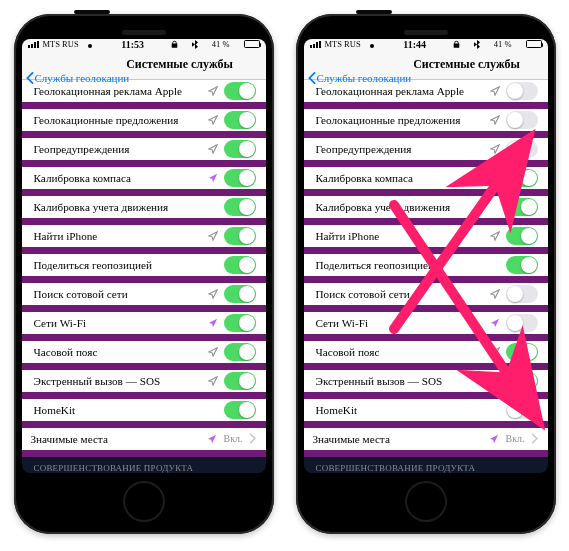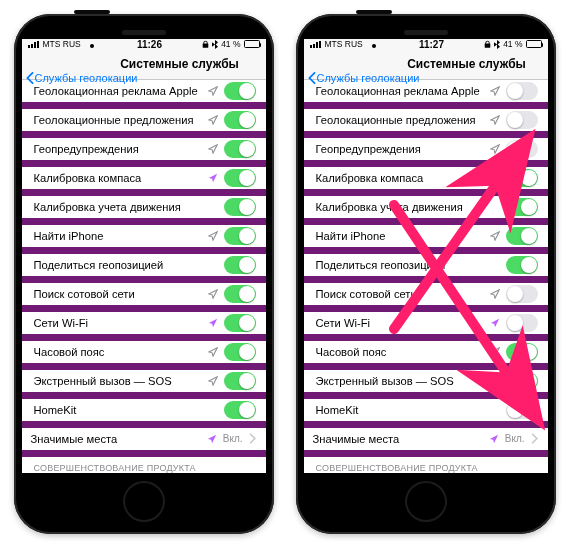--- a/index.html
+++ b/index.html
@@ -25,28 +25,29 @@
   }
   .phone::before,
   .phone::after { content: ""; position: absolute; background: #0a0a0a; border-radius: 2px; }
   .phone::before { top: -4px; left: 60px; width: 36px; height: 4px; } 
   .speaker {
     width: 44px; height: 5px; background: #1a1a1a; border-radius: 3px;
     margin: 6px auto 4px auto;
   }
   .screen {
     flex: 1 1 auto;
-    background: #ffffff;
-    border-radius: 0;
+    background: #0f172a;
+    border-radius: 8px;
     overflow: hidden;
     display: flex;
     flex-direction: column;
     font-size: 11.5px;
     color: #000;
     position: relative;
+    font-family: Liberation Serif, serif;
   }
   .home {
     width: 42px; height: 42px; border-radius: 50%;
     border: 2px solid #1c1c1c; margin: 8px auto 0 auto;
   }
 
   
   .status {
     height: 18px;
     background: #f7f7f8;
@@ -63,21 +64,21 @@
   .status .sig i:nth-child(2){height:4.5px}
   .status .sig i:nth-child(3){height:6px}
   .status .sig i:nth-child(4){height:7.5px}
   .status .carrier { font-size:8.5px; }
   .status .wifi { width:10px; height:8px; position: relative; margin-left:2px;}
   .status .wifi::before{
     content:""; position:absolute; left:3px; bottom:0; width:4px; height:4px; border-radius:50%;
     background:#000;
   }
   .status .time { flex:1; text-align:center; font-weight:600; font-size:10px;}
-  .status .right { display:flex; align-items:center; gap:3px; font-size:8.5px;}
+  .status .right { display:flex; align-items:center; gap:14px; font-size:8.5px;}
   .status .bt { width:6px; height:9px; position:relative;}
   .status .bt svg{display:block}
   .status .lock { width:7px; height:9px; }
   .status .bat-wrap{ display:flex; align-items:center; gap:2px;}
   .status .bat { width:16px; height:8px; border:1px solid #000; border-radius:1.5px; position:relative;}
   .status .bat::after{content:"";position:absolute;right:-2px;top:2px;width:1.5px;height:4px;background:#000;border-radius:1px;}
   .status .bat .fill{height:100%; background:#000;}
 
   
   .nav {
@@ -150,21 +151,21 @@
   <div class="screen">
     <div class="status">
       <span class="sig">
           <i></i>
           <i></i>
           <i></i>
           <i></i>
         </span>
       <span class="carrier">MTS RUS</span>
       <span class="wifi"></span>
-      <span class="time">11:26</span>
+      <span class="time">11:53</span>
       <span class="right">
         <span class="lock">
           <svg viewBox="0 0 10 12">
               <path d="M5 1a3 3 0 013 3v1h.5a.5.5 0 01.5.5v5a.5.5 0 01-.5.5h-7a.5.5 0 01-.5-.5v-5A.5.5 0 011.5 5H2V4a3 3 0 013-3zm0 1.2A1.8 1.8 0 003.2 4v1h3.6V4A1.8 1.8 0 005 2.2z" fill="#000"></path>
             </svg>
         </span>
         <span class="bt">
           <svg viewBox="0 0 8 12">
               <path d="M4 0v12l4-3-3-3 3-3-4-3zM4 6L0 9V3l4 3z" fill="#000"></path>
             </svg>
@@ -308,21 +309,21 @@
   <div class="screen">
     <div class="status">
       <span class="sig">
           <i></i>
           <i></i>
           <i></i>
           <i></i>
         </span>
       <span class="carrier">MTS RUS</span>
       <span class="wifi"></span>
-      <span class="time">11:27</span>
+      <span class="time">11:44</span>
       <span class="right">
         <span class="lock">
           <svg viewBox="0 0 10 12">
               <path d="M5 1a3 3 0 013 3v1h.5a.5.5 0 01.5.5v5a.5.5 0 01-.5.5h-7a.5.5 0 01-.5-.5v-5A.5.5 0 011.5 5H2V4a3 3 0 013-3zm0 1.2A1.8 1.8 0 003.2 4v1h3.6V4A1.8 1.8 0 005 2.2z" fill="#000"></path>
             </svg>
         </span>
         <span class="bt">
           <svg viewBox="0 0 8 12">
               <path d="M4 0v12l4-3-3-3 3-3-4-3zM4 6L0 9V3l4 3z" fill="#000"></path>
             </svg>

